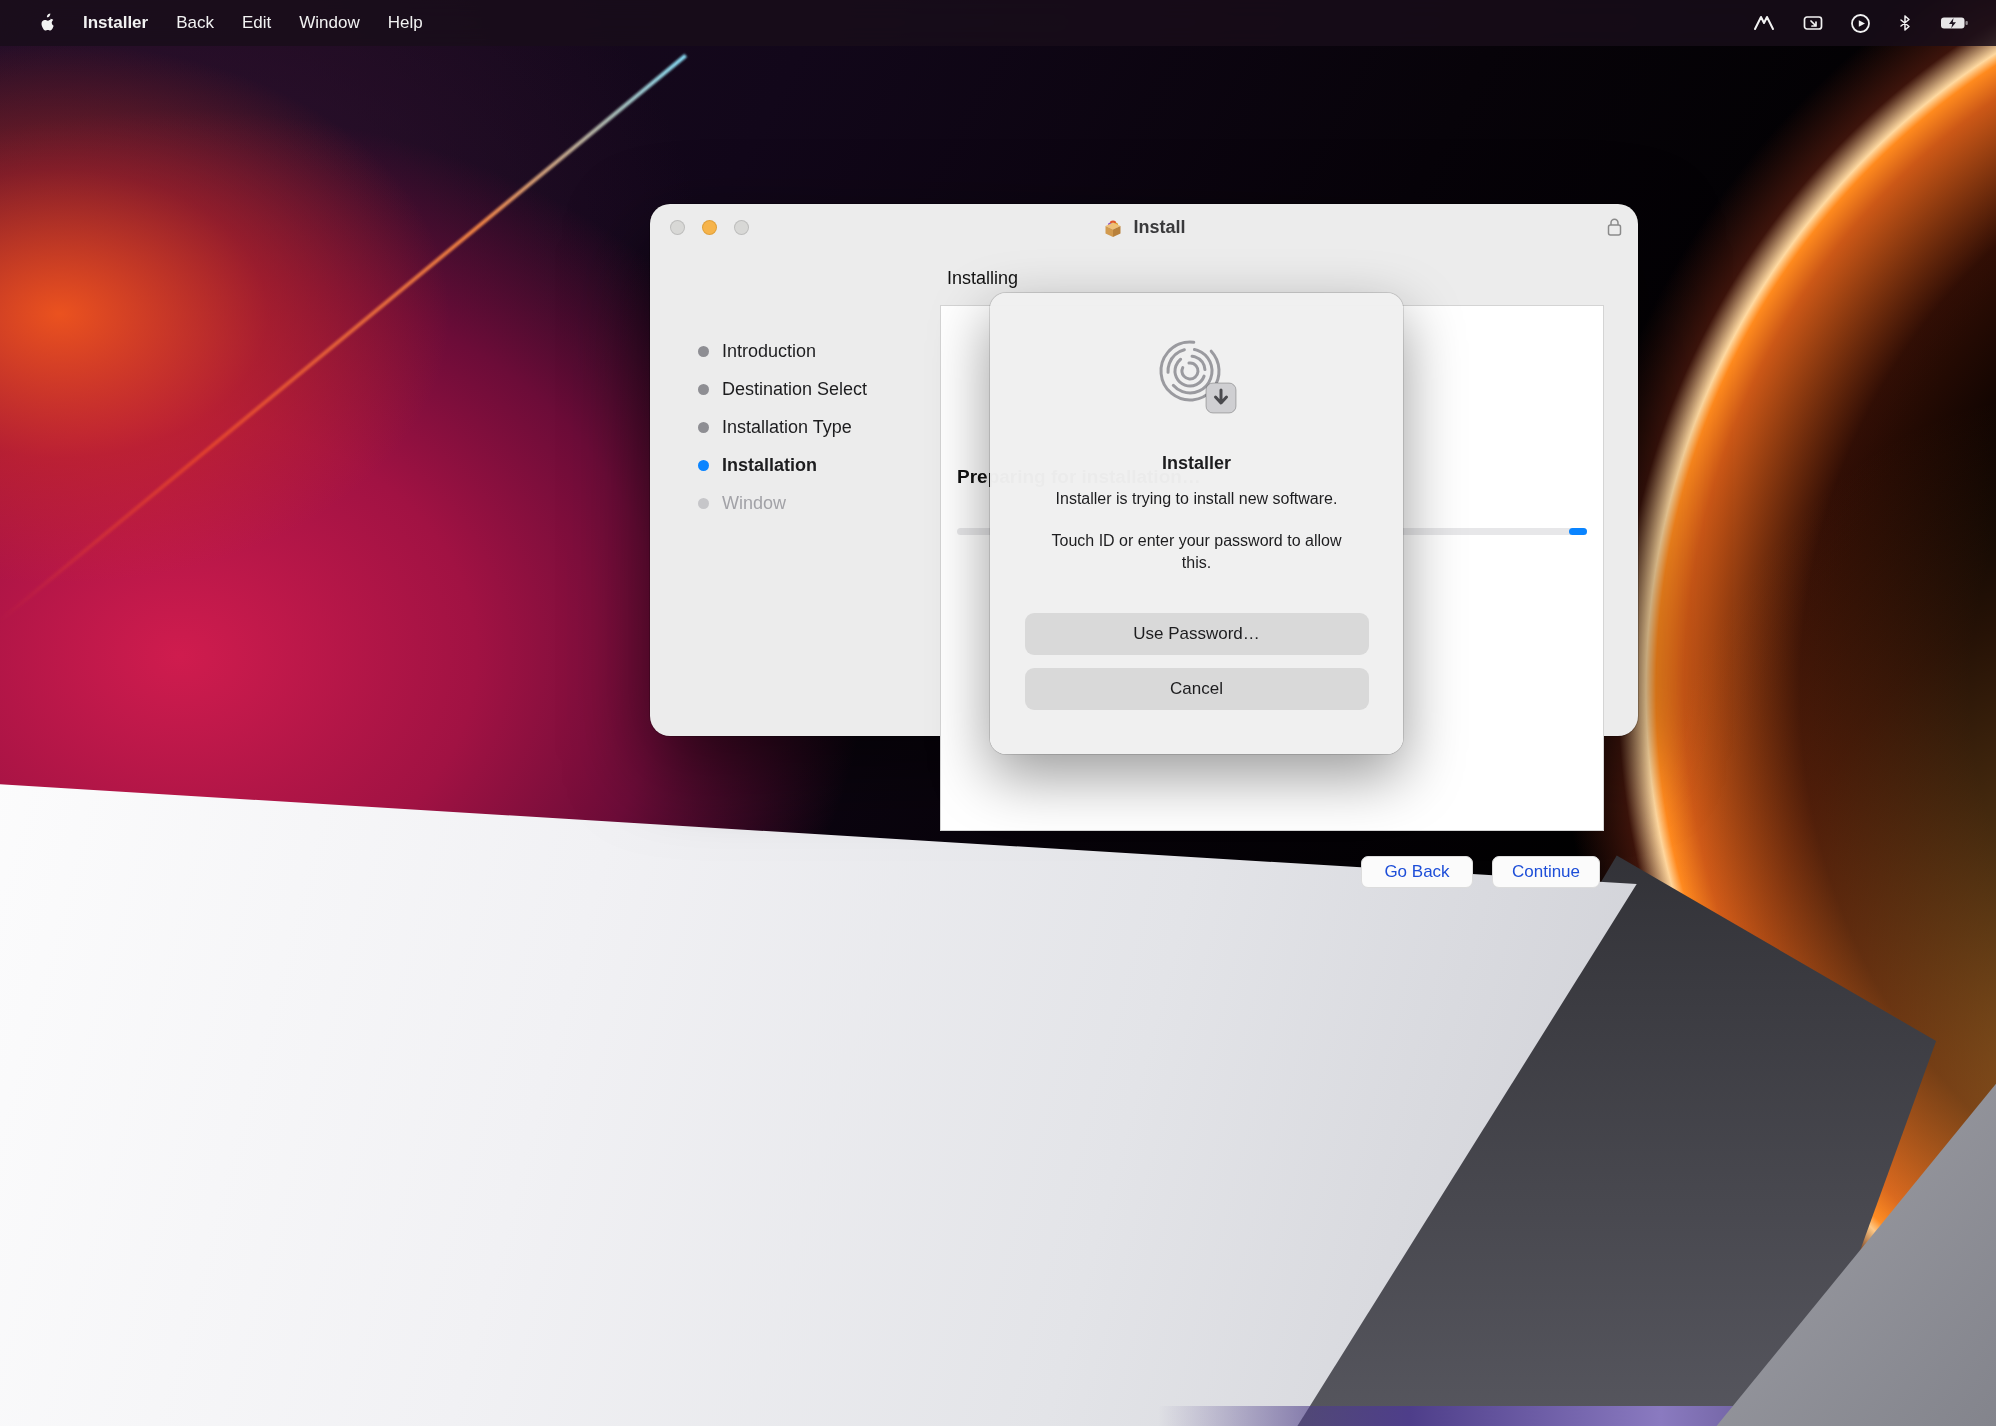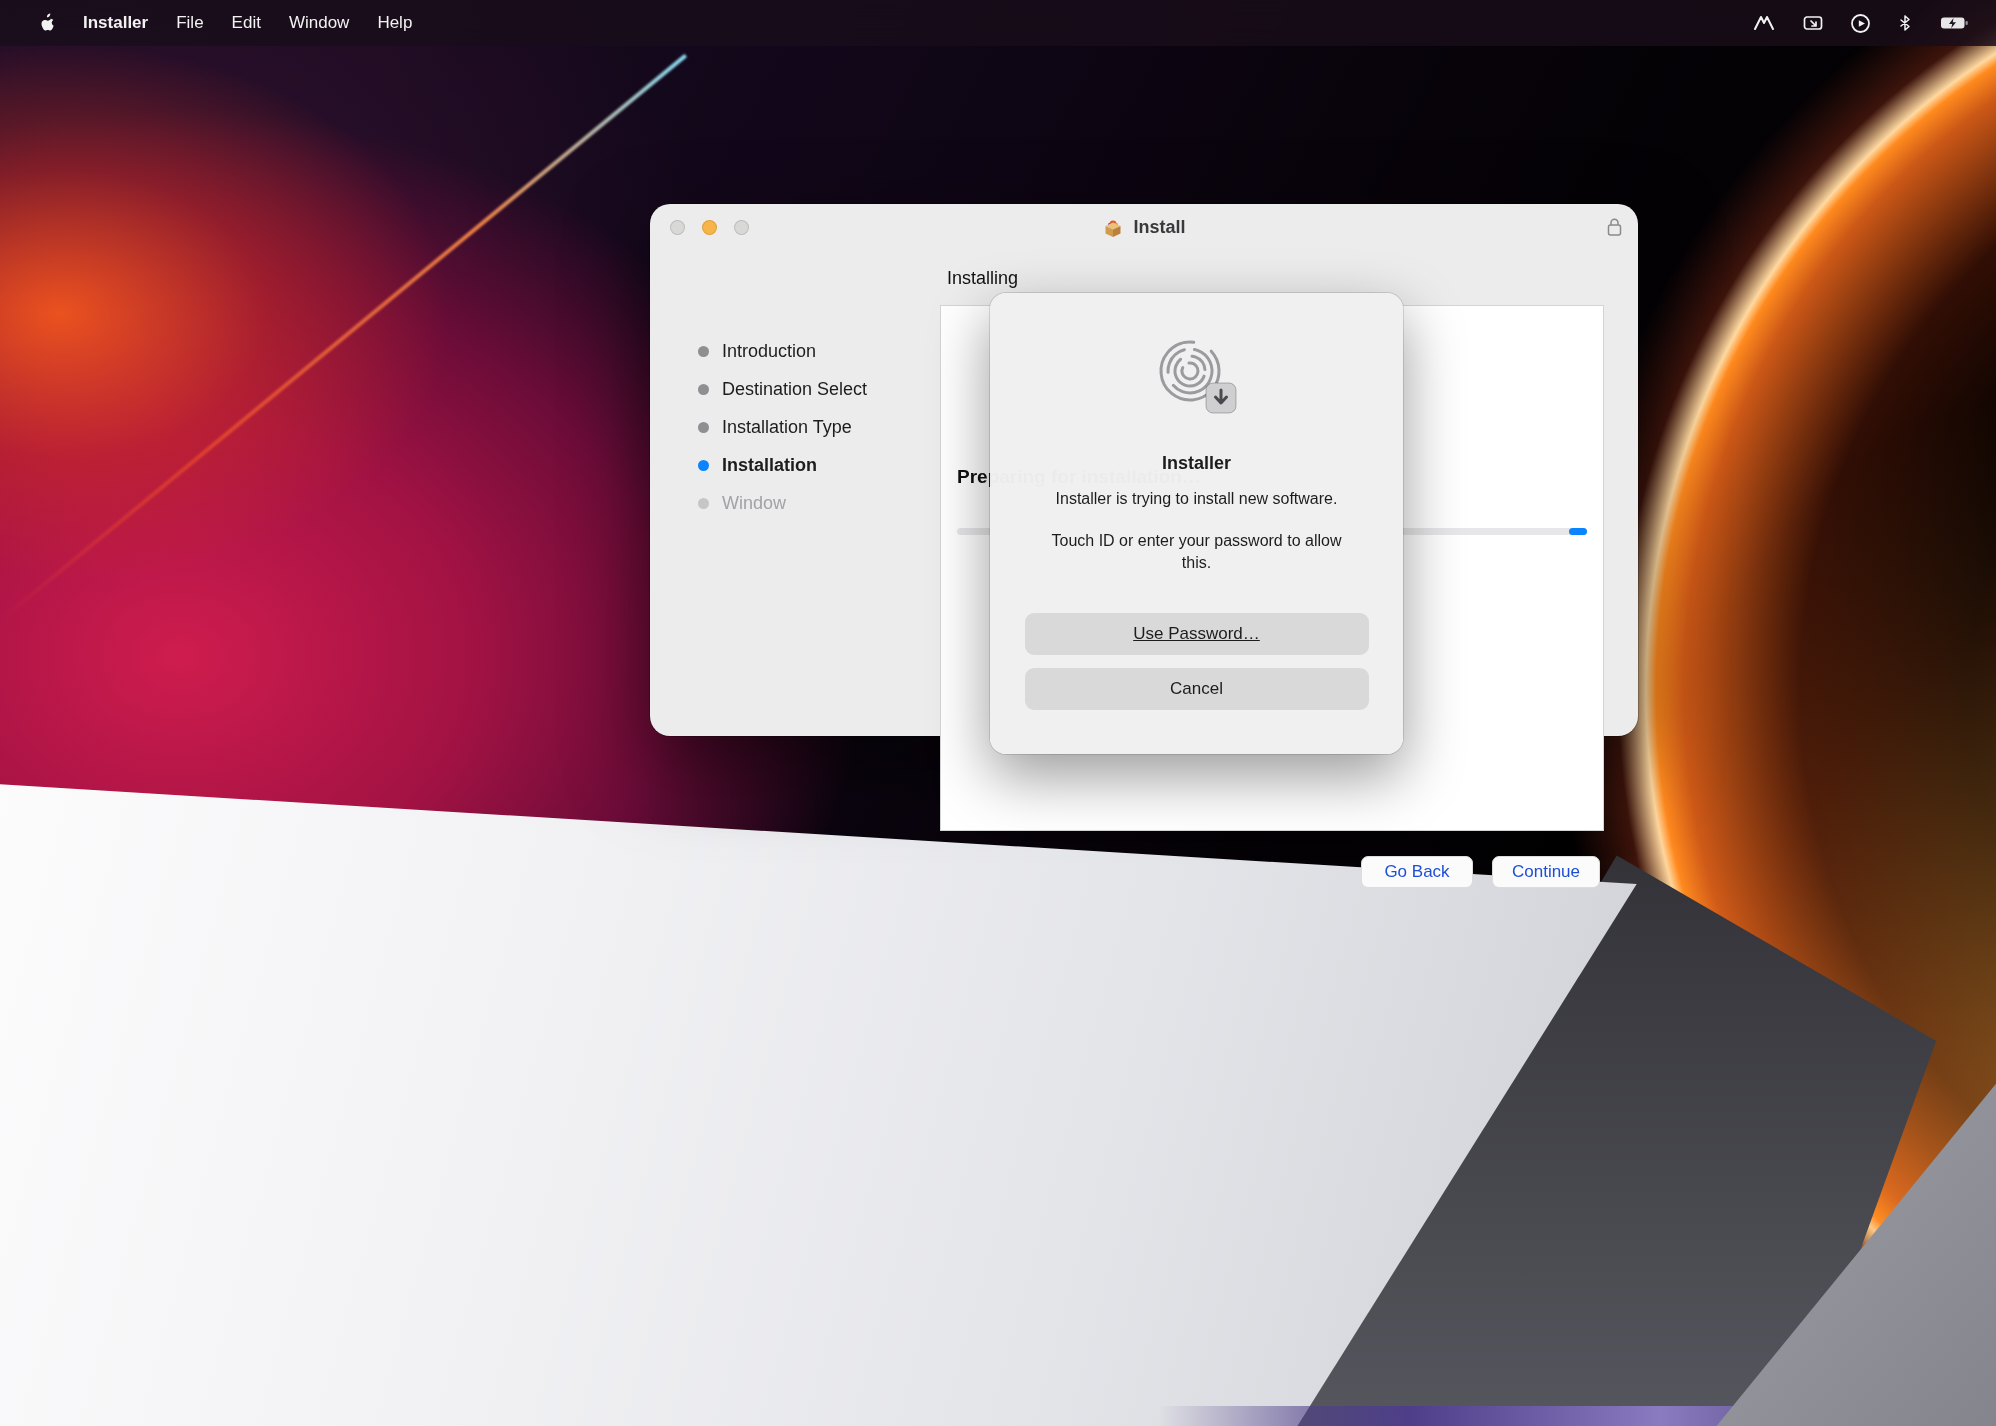--- a/index.html
+++ b/index.html
@@ -87,21 +87,21 @@
   .dialog{position:absolute;left:990px;top:293px;width:413px;height:461px;z-index:30;
     background:rgba(240,240,240,.98);border-radius:16px;
     box-shadow:0 22px 60px rgba(0,0,0,.40), 0 0 0 1px rgba(0,0,0,.12);
     display:flex;flex-direction:column;align-items:center;text-align:center;}
   .tid-icon{margin-top:42px;position:relative;width:86px;height:80px;}
   .dlg-title{margin-top:38px;font-size:18px;font-weight:700;color:#1d1d1f;}
   .dlg-msg{margin-top:16px;font-size:16px;color:#1d1d1f;padding:0 40px;}
   .dlg-instr{margin-top:22px;font-size:16px;color:#1d1d1f;width:300px;line-height:1.35;}
   .dlg-btn{width:344px;height:42px;border:none;border-radius:9px;background:#d9d9d9;
     color:#1d1d1f;font-size:17px;font-family:inherit;}
-  .btn-usepw{margin-top:40px;text-decoration:underline;}
+  .btn-usepw{margin-top:40px;}
   .btn-cancel{margin-top:13px;}
 </style>
 </head>
 <body>
 
 <div class="screen">
 
   <div class="wp wp-base"></div>
   <div class="wp wp-magenta"></div>
   <div class="wp-rim-left"></div>
@@ -112,21 +112,21 @@
   <div class="wp wp-corner"></div>
 
   <div class="menubar">
     <div class="mb-left">
       <span class="mb-item">
         <svg width="17" height="20" viewBox="0 0 15 18" fill="#f2f2f2">
             <path d="M8.6 1.6C9.5.6 10.9.5 10.9.5s.2 1.4-.8 2.4c-.9 1-2.2 1-2.2 1s-.2-1.3.7-2.3zM11 5.2c1.5 0 2.6 1 2.6 1s-1.4.9-1.4 2.6c0 1.9 1.7 2.6 1.7 2.6s-1.2 4.3-3 4.3c-.8 0-1.3-.5-2.2-.5s-1.5.5-2.3.5c-1.7 0-3.4-4.1-3.4-6 0-2.3 1.6-3.4 3-3.4.9 0 1.9.6 2.5.6.5 0 1.4-.7 2.5-.7z"></path>
           </svg>
       </span>
       <span class="mb-item app">Installer</span>
-      <span class="mb-item">File</span>
+      <span class="mb-item">Back</span>
       <span class="mb-item">Edit</span>
       <span class="mb-item">Window</span>
       <span class="mb-item">Help</span>
     </div>
     <div class="mb-right">
       <span class="mb-icon">
         <svg width="22" height="16" viewBox="0 0 22 16" fill="none" stroke="#f2f2f2" stroke-width="2" stroke-linecap="round" stroke-linejoin="round">
             <path d="M2 14 L8 2 L11 8 L14 2 L20 14"></path>
           </svg>
       </span>

